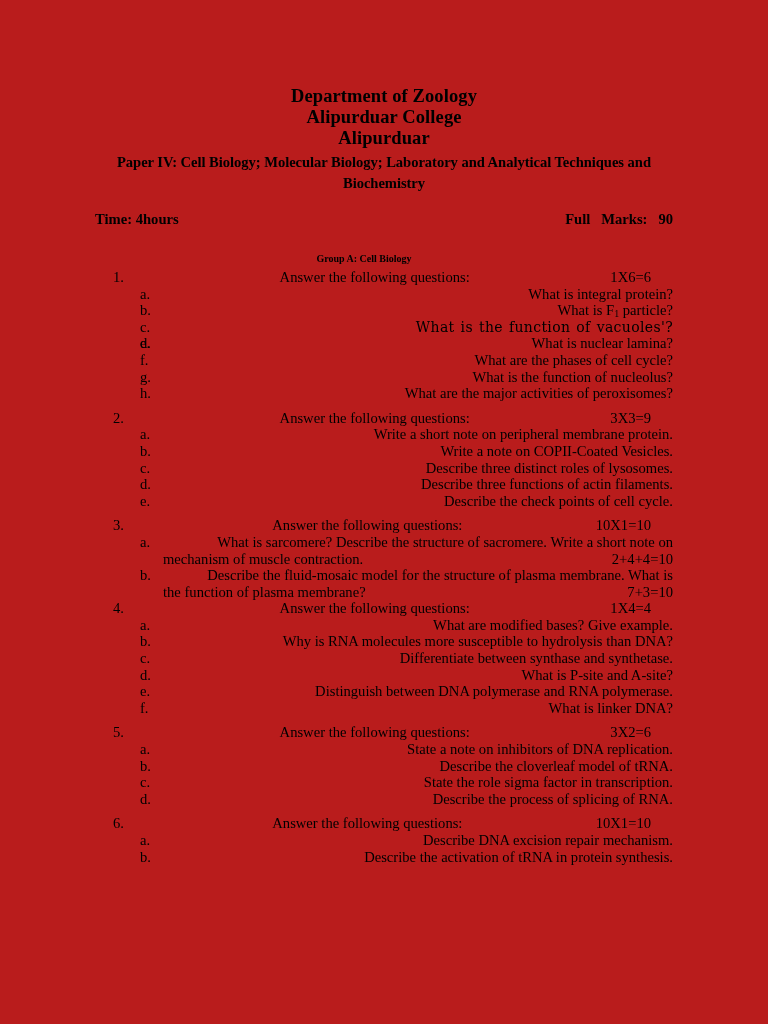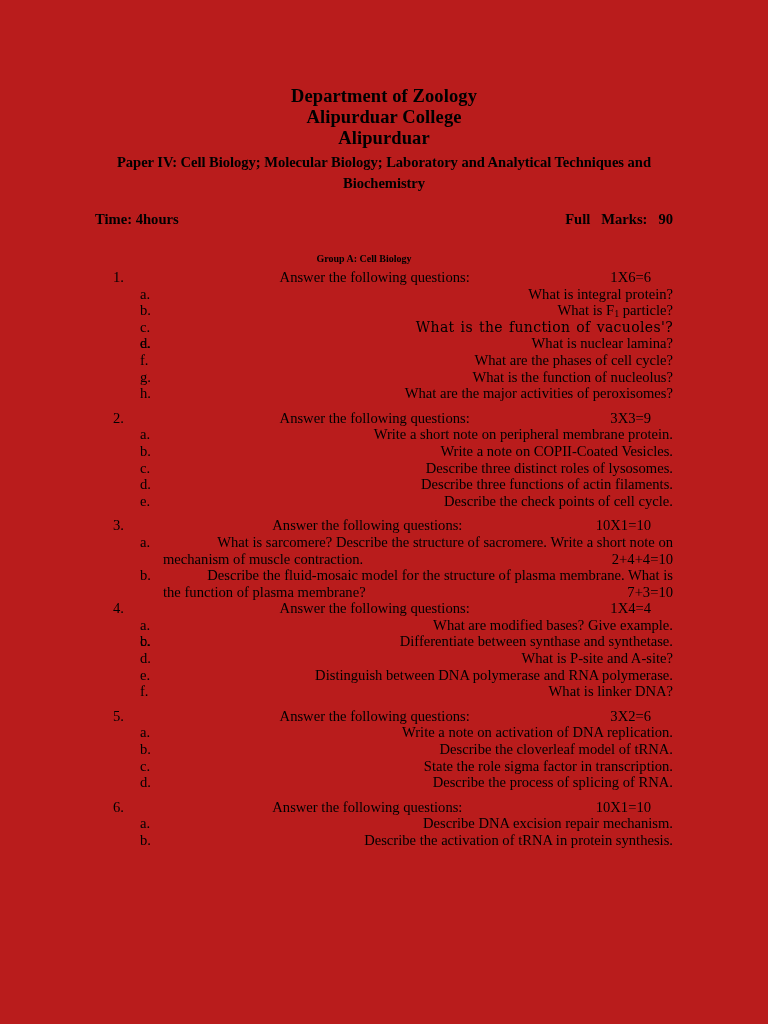--- a/index.html
+++ b/index.html
@@ -274,20 +274,21 @@
             <span class="qtext">Answer the following questions:</span>
             <span class="qmarks">1X4=4</span>
           </div>
           <ul class="sublist">
             <li class="subitem">
               <span class="lt">a.</span>
               <span class="st">What are modified bases? Give example.</span>
             </li>
             <li class="subitem">
               <span class="lt">b.</span>
+              <span class="st">Why is RNA molecules more susceptible to hydrolysis than DNA?</span>
             </li>
             <li class="subitem">
               <span class="lt">c.</span>
               <span class="st">Differentiate between synthase and synthetase.</span>
             </li>
             <li class="subitem">
               <span class="lt">d.</span>
               <span class="st">What is P-site and A-site?</span>
             </li>
             <li class="subitem">
@@ -302,21 +303,21 @@
         </div>
         <div class="qblock">
           <div class="qhead">
             <span class="qnum">5.</span>
             <span class="qtext">Answer the following questions:</span>
             <span class="qmarks">3X2=6</span>
           </div>
           <ul class="sublist">
             <li class="subitem">
               <span class="lt">a.</span>
-              <span class="st">Write a note on activation of DNA replication.</span>
+              <span class="st">State a note on inhibitors of DNA replication.</span>
             </li>
             <li class="subitem">
               <span class="lt">b.</span>
               <span class="st">Describe the cloverleaf model of tRNA.</span>
             </li>
             <li class="subitem">
               <span class="lt">c.</span>
               <span class="st">State the role sigma factor in transcription.</span>
             </li>
             <li class="subitem">

